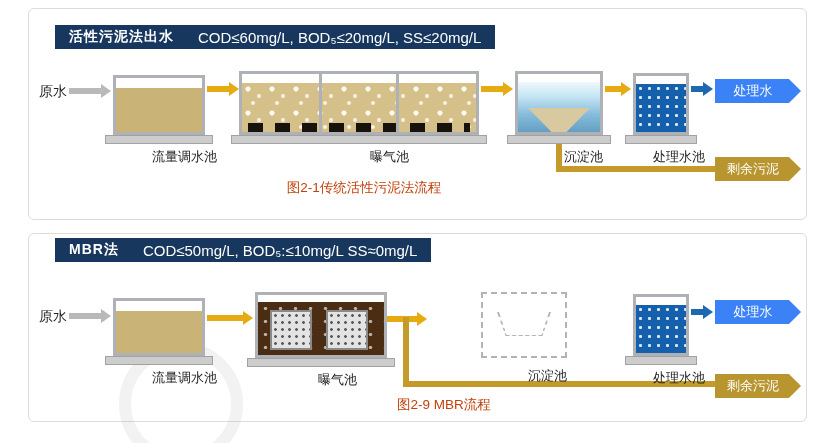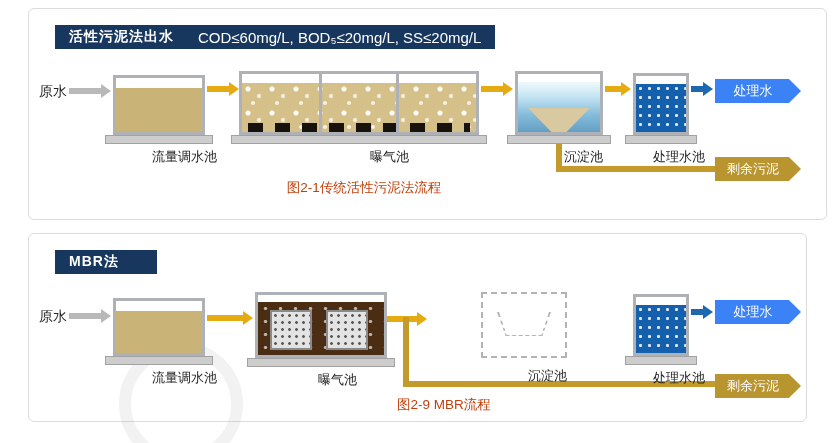--- a/index.html
+++ b/index.html
@@ -55,21 +55,21 @@
   .banner.gold{background:#b9952f;}
   .caption{position:absolute;font-size:13.5px;color:#c2410c;text-align:center;white-space:nowrap;}
   .company{position:absolute;font-size:14px;font-weight:bold;color:#111;white-space:nowrap;}
   .watermark{position:absolute;border:12px solid rgba(150,150,150,0.12);border-radius:50%;}
 </style>
 </head>
 <body>
 
 <div id="stage">
 
-  <div class="panel" style="left:28px;top:8px;width:777px;height:210px;padding-left:20px;">
+  <div class="panel" style="left:28px;top:8px;width:777px;height:210px;">
 
     <div class="badge" style="left:26px;top:16px;">
       <span class="badge-title">活性污泥法出水</span>
       <span class="badge-specs">COD≤60mg/L, BOD₅≤20mg/L, SS≤20mg/L</span>
     </div>
 
     <div class="lbl raw" style="left:10px;top:74px;">原水</div>
     <div class="arrow" style="color:#b9b9b9;left:40px;top:74px;width:42px;"></div>
 
     <div class="tank" style="left:84px;top:66px;width:92px;height:60px;">
@@ -114,22 +114,23 @@
     <div class="pipe" style="left:527px;top:157px;width:159px;height:6px;"></div>
     <div class="banner gold" style="left:686px;top:148px;width:86px;height:24px;">剩余污泥</div>
 
     <div class="caption" style="left:210px;top:170px;width:250px;">图2-1传统活性污泥法流程</div>
   </div>
 
   <div class="panel" style="left:28px;top:233px;width:777px;height:187px;">
 
     <div class="watermark" style="left:90px;top:108px;width:100px;height:100px;"></div>
 
-    <div class="badge" style="left:26px;top:16px;">
+    <div class="badge" style="left:26px;top:4px;">
       <span class="badge-title">MBR法</span>
+      <span class="badge-specs">COD≤50mg/L, BOD₅:≤10mg/L SS≈0mg/L</span>
     </div>
 
     <div class="lbl raw" style="left:10px;top:74px;">原水</div>
     <div class="arrow" style="color:#b9b9b9;left:40px;top:74px;width:42px;"></div>
 
     <div class="tank" style="left:84px;top:64px;width:92px;height:58px;">
       <div class="water tan" style="top:10px;"></div>
     </div>
     <div class="platform" style="left:76px;top:122px;width:108px;"></div>
     <div class="lbl center" style="left:72px;top:136px;width:116px;">流量调水池</div>

